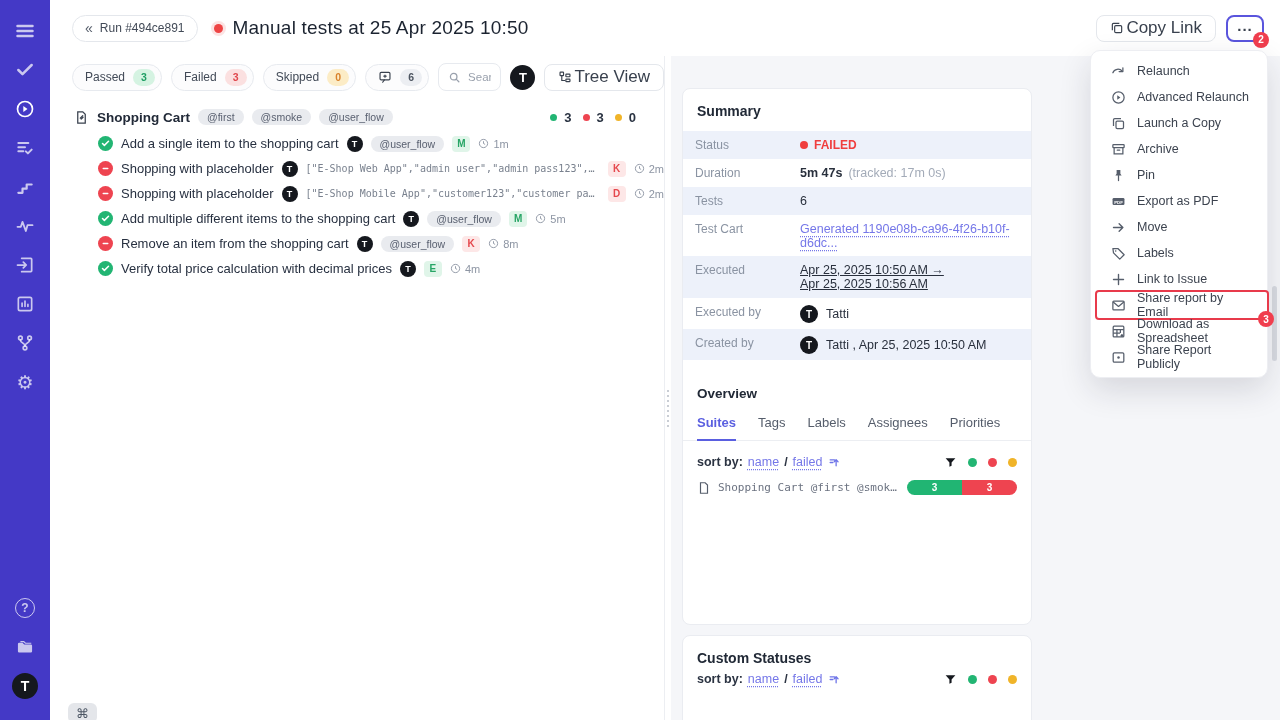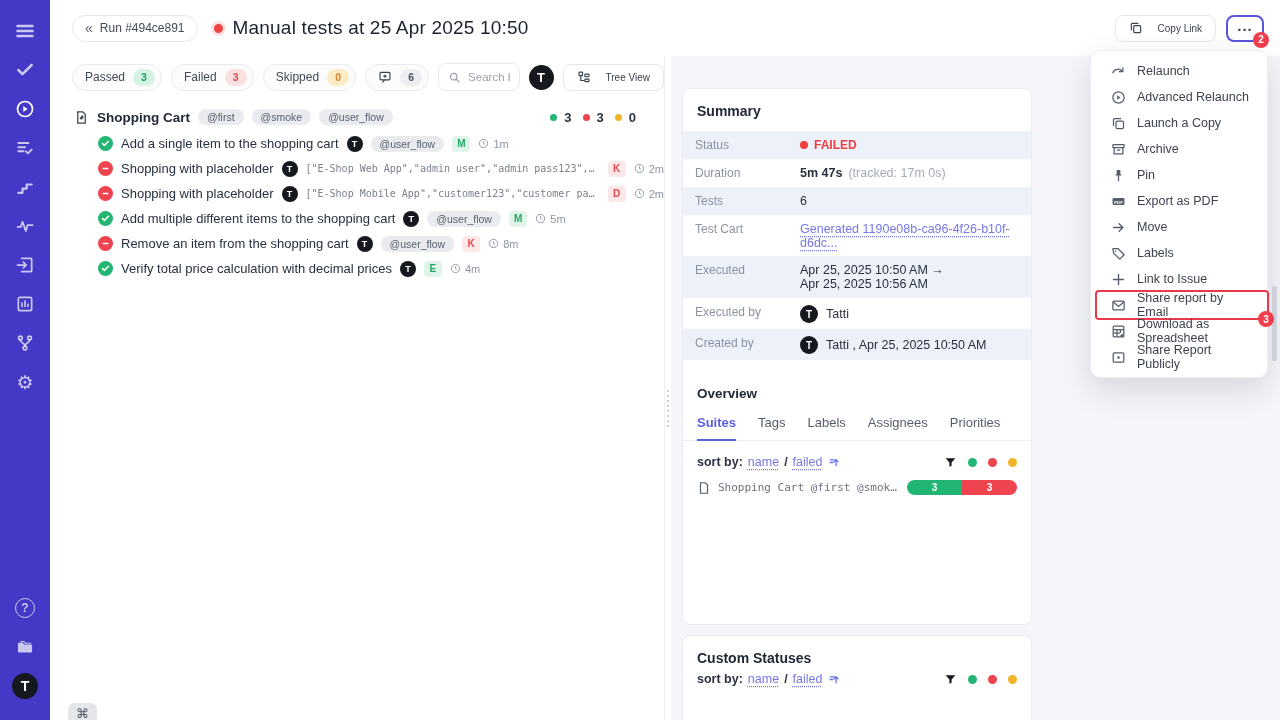--- a/index.html
+++ b/index.html
@@ -16,21 +16,21 @@
   .sb-help { width:20px; height:20px; border:1.8px solid rgba(255,255,255,.72); border-radius:50%; font-size:12px; font-weight:700; display:flex; align-items:center; justify-content:center; }
   .sb-logo { width:26px; height:26px; background:#15181e; border-radius:50%; color:#fff; font-weight:700; font-size:14px; display:flex; align-items:center; justify-content:center; }
 
   
   .topbar { position:absolute; left:50px; right:0; top:0; height:56px; background:#fff; display:flex; align-items:center; padding:0 16px 0 22px; z-index:2; }
   .back-btn { display:inline-flex; align-items:center; gap:7px; height:27px; padding:0 12px; border:1px solid #e4e7ec; border-radius:15px; background:#fff; font-size:12px; color:#424a57; cursor:pointer; white-space:nowrap; }
   .back-chevrons { font-size:14px; color:#555d6a; }
   .title-dot { width:9px; height:9px; background:#ee4545; border-radius:50%; margin:0 10px 0 16px; box-shadow:0 0 0 3px rgba(238,69,69,.15); }
   .page-title { font-size:19px; font-weight:400; color:#1b2330; letter-spacing:.2px; }
   .topbar-right { margin-left:auto; display:flex; align-items:center; gap:10px; }
-  .btn { display:inline-flex; align-items:center; gap:15px; height:27px; padding:0 13px; border:1px solid #e4e7ec; border-radius:8px; background:#fff; font-size:10px; color:#39414e; cursor:pointer; white-space:nowrap; }
+  .btn { display:inline-flex; align-items:center; gap:2px; height:27px; padding:0 13px; border:1px solid #e4e7ec; border-radius:8px; background:#fff; font-size:17px; color:#39414e; cursor:pointer; white-space:nowrap; }
   .btn svg { width:14px; height:14px; }
   .more-wrap { position:relative; }
   .more-btn { width:38px; height:27px; border:2px solid #5a55dd; border-radius:8px; background:#fff; display:flex; align-items:center; justify-content:center; font-size:15px; font-weight:700; color:#39414e; letter-spacing:1px; cursor:pointer; padding-bottom:6px; }
   .num-badge { position:absolute; width:16px; height:16px; background:#f03e4e; border-radius:50%; color:#fff; font-size:10px; font-weight:700; display:flex; align-items:center; justify-content:center; z-index:9; }
   .badge-2 { right:-5px; bottom:-6px; }
 
   
   .left-pane { position:absolute; left:50px; top:56px; width:614px; bottom:0; background:#fff; }
   .filter-row { display:flex; align-items:center; gap:9px; padding:7px 0 10px 22px; }
   .fpill { display:inline-flex; align-items:center; gap:8px; height:27px; padding:0 6px 0 12px; border:1px solid #e7eaef; border-radius:15px; background:#fcfcfd; font-size:12px; color:#424a57; cursor:pointer; }
@@ -425,21 +425,21 @@
       <span class="sum-val">6</span>
     </div>
     <div class="sum-row">
       <span class="sum-label">Test Cart</span>
       <span class="sum-val">
           <span class="linky">Generated 1190e08b-ca96-4f26-b10f-d6dc...</span>
         </span>
     </div>
     <div class="sum-row alt" style="min-height:42px;">
       <span class="sum-label">Executed</span>
-      <span class="sum-val" style="display:block;">
+      <span class="sum-val" style="display:block;text-decoration:underline;">
         <span style="display:block;">Apr 25, 2025 10:50 AM →</span>
         <span style="display:block;">Apr 25, 2025 10:56 AM</span>
       </span>
     </div>
     <div class="sum-row" style="min-height:30px;">
       <span class="sum-label">Executed by</span>
       <span class="sum-val">
           <span class="avatar avatar-md">T</span>
           <span>Tatti</span>
         </span>

